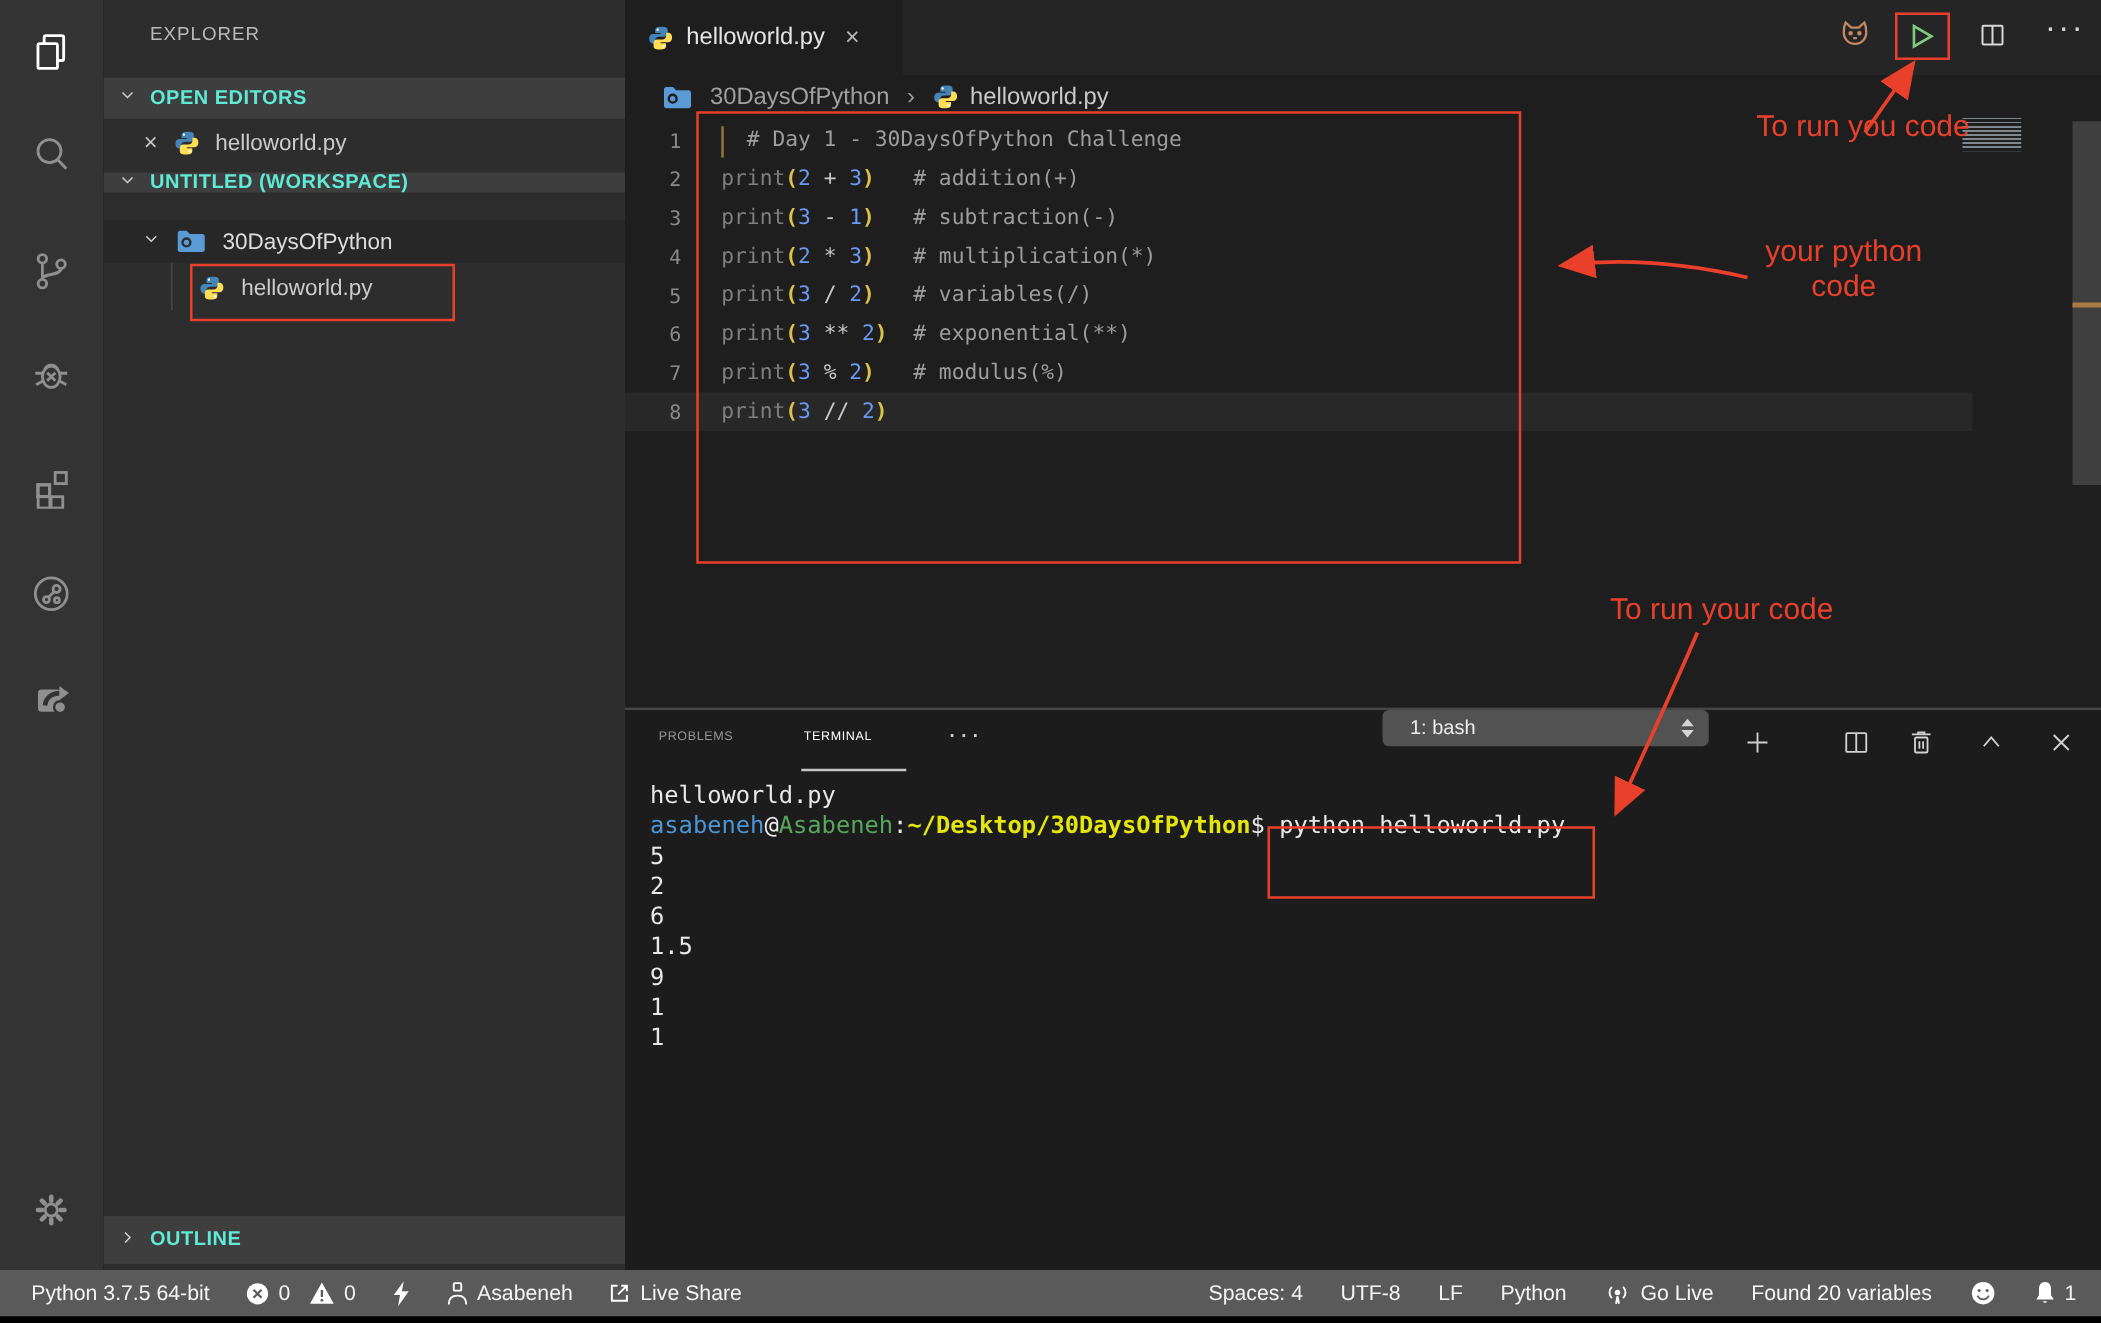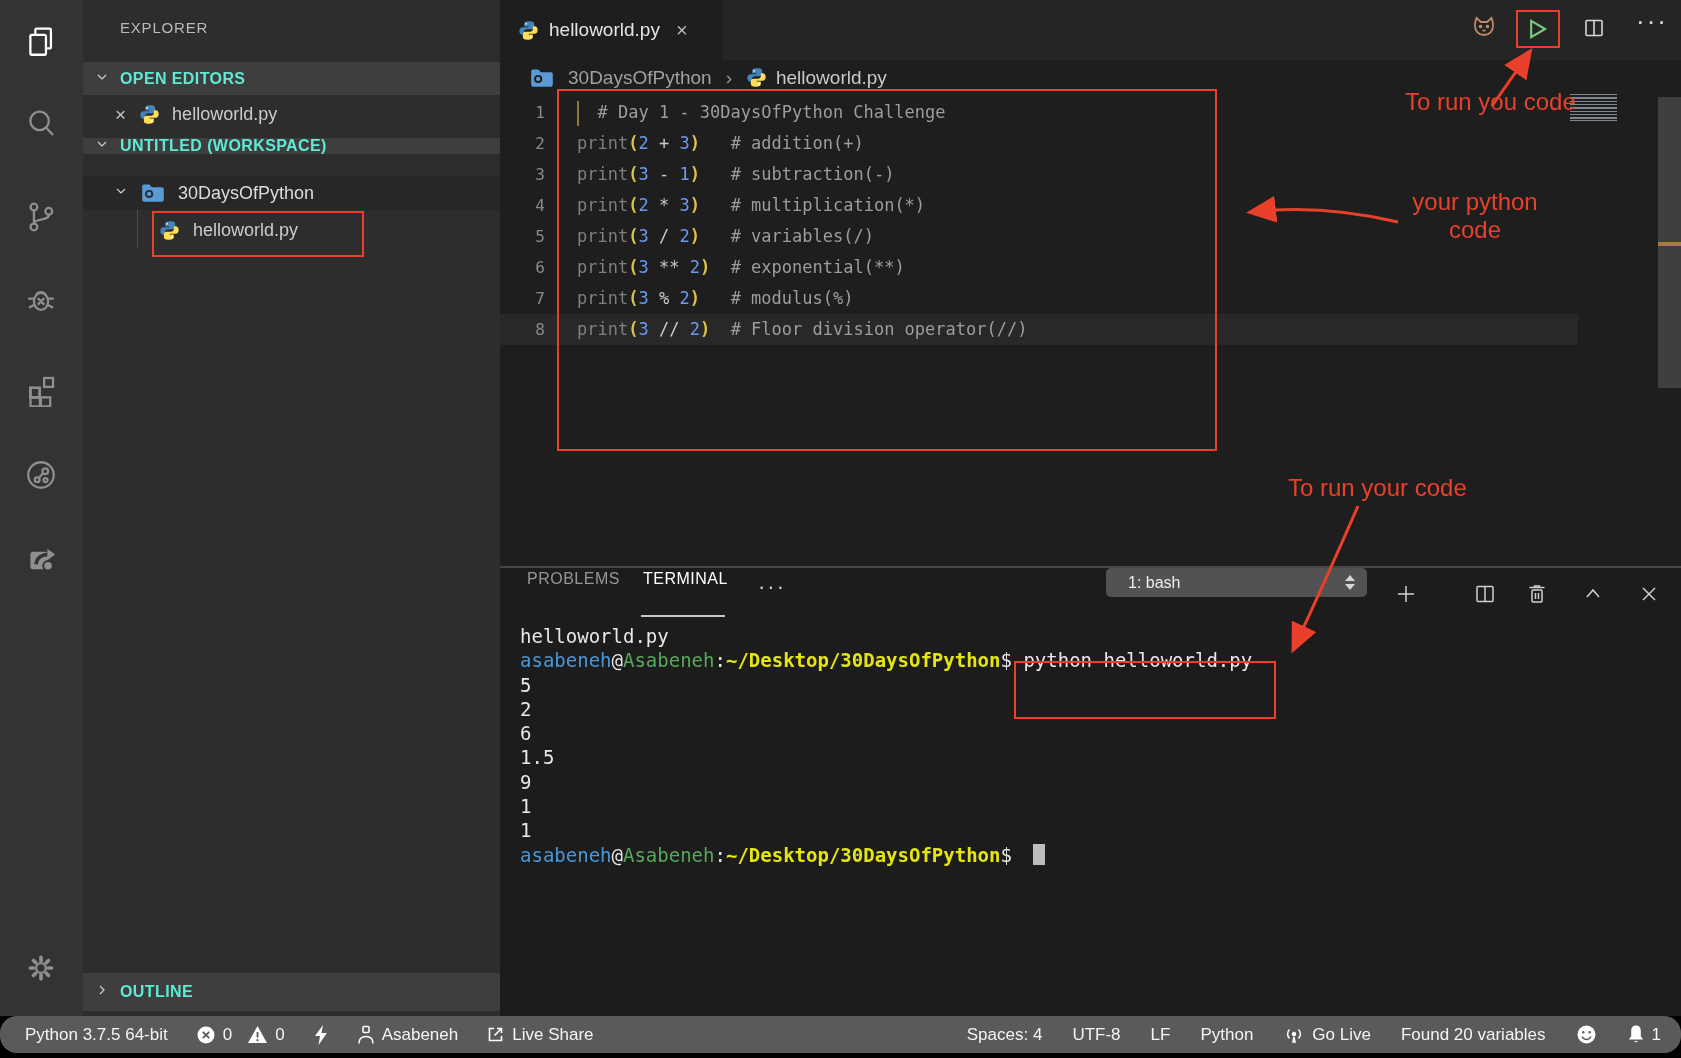--- a/index.html
+++ b/index.html
@@ -47,39 +47,39 @@
   #cursor-bar { left:577px; top:101px; width:2px; height:25px; background:#8a7a33; }
 
   #editor-actions span.dots { color:#d8d8d8; font-size:26px; letter-spacing:2px; }
   #minimap { left:1570px; top:94px; width:47px; height:27px;
      background:repeating-linear-gradient(to bottom,#97a2ad 0 1.4px,transparent 1.4px 3.3px); opacity:.8; }
   #scrollbar-strip { left:1658px; top:97px; width:23px; height:291px; background:#3f3f3f; }
   #overview-mark { left:1658px; top:242px; width:23px; height:4px; background:#a97a45; }
 
   
   #panel { left:500px; top:566px; width:1181px; height:450px; background:#1c1c1c; border-top:2px solid #464646; }
-  .panel-tab { position:absolute; top:2px; font-size:16px; letter-spacing:.5px; }
+  .panel-tab { position:absolute; top:16px; font-size:10px; letter-spacing:.5px; }
   #panel-underline { position:absolute; left:141px; top:47px; width:84px; height:2px; background:#c6c6c6; }
   #term-dropdown { position:absolute; left:606px; top:0; width:261px; height:29px; background:#525252; border-radius:5px; display:flex; align-items:center; color:#ececec; font-size:16px; }
   #term-dropdown .lbl { margin-left:22px; }
   .updown { margin-left:auto; margin-right:12px; display:flex; flex-direction:column; gap:3px; }
   .updown i { width:0; height:0; border-left:5px solid transparent; border-right:5px solid transparent; }
   .updown .up { border-bottom:6px solid #d5d5d5; }
   .updown .dn { border-top:6px solid #d5d5d5; }
   .panel-ico { position:absolute; top:14px; width:24px; height:24px; }
   .panel-ico svg { width:24px; height:24px; stroke:#d0d0d0; fill:none; stroke-width:1.5; }
 
   #terminal-lines { position:absolute; left:20px; top:56px; font-family:"DejaVu Sans Mono",monospace; font-size:19px; }
   .term-line { height:24.3px; line-height:24.3px; white-space:pre; }
   .tk-user{color:#4b96d6}.tk-host{color:#57a85c}.tk-path{color:#e5e510;font-weight:bold}
   .tk-sym{color:#e8e8e8}.tk-cmd{color:#e8e8e8}.tk-out{color:#e8e8e8}
   .term-cursor { display:inline-block; width:12px; height:21px; background:#bdbdbd; vertical-align:-3px; margin-left:10px; }
 
   
-  #status-bar { left:0; top:1016px; width:1681px; height:37px; background:#5a5a5a; color:#f4f4f4; font-size:17px;border-radius:17px; }
+  #status-bar { left:0; top:1016px; width:1681px; height:37px; background:#5a5a5a; color:#f4f4f4; font-size:17px; }
   #sb-left { position:absolute; left:25px; top:0; height:37px; display:flex; align-items:center; gap:28px; }
   #sb-right { position:absolute; right:20px; top:0; height:37px; display:flex; align-items:center; gap:30px; }
   .sb-item { display:flex; align-items:center; gap:7px; }
   .sb-item svg { display:block; }
 
   
   .red-box { position:absolute; border:2.5px solid #e8402a; pointer-events:none; }
   .red-text { position:absolute; color:#e8402a; font-size:24px; pointer-events:none; }
   #arrows { position:absolute; left:0; top:0; width:1681px; height:1058px; pointer-events:none; }
 </style>
@@ -276,21 +276,21 @@
   </div>
 
   <div id="code-lines" class="abs">
       <div class="code-line"><span class="gutter">1</span><span class="tk-plain">  </span><span class="tk-comment"># Day 1 - 30DaysOfPython Challenge</span></div>
       <div class="code-line"><span class="gutter">2</span><span class="tk-kw">print</span><span class="tk-paren">(</span><span class="tk-num">2</span><span class="tk-op"> + </span><span class="tk-num">3</span><span class="tk-paren">)</span><span class="tk-plain">   </span><span class="tk-comment"># addition(+)</span></div>
       <div class="code-line"><span class="gutter">3</span><span class="tk-kw">print</span><span class="tk-paren">(</span><span class="tk-num">3</span><span class="tk-op"> - </span><span class="tk-num">1</span><span class="tk-paren">)</span><span class="tk-plain">   </span><span class="tk-comment"># subtraction(-)</span></div>
       <div class="code-line"><span class="gutter">4</span><span class="tk-kw">print</span><span class="tk-paren">(</span><span class="tk-num">2</span><span class="tk-op"> * </span><span class="tk-num">3</span><span class="tk-paren">)</span><span class="tk-plain">   </span><span class="tk-comment"># multiplication(*)</span></div>
       <div class="code-line"><span class="gutter">5</span><span class="tk-kw">print</span><span class="tk-paren">(</span><span class="tk-num">3</span><span class="tk-op"> / </span><span class="tk-num">2</span><span class="tk-paren">)</span><span class="tk-plain">   </span><span class="tk-comment"># variables(/)</span></div>
       <div class="code-line"><span class="gutter">6</span><span class="tk-kw">print</span><span class="tk-paren">(</span><span class="tk-num">3</span><span class="tk-op"> ** </span><span class="tk-num">2</span><span class="tk-paren">)</span><span class="tk-plain">  </span><span class="tk-comment"># exponential(**)</span></div>
       <div class="code-line"><span class="gutter">7</span><span class="tk-kw">print</span><span class="tk-paren">(</span><span class="tk-num">3</span><span class="tk-op"> % </span><span class="tk-num">2</span><span class="tk-paren">)</span><span class="tk-plain">   </span><span class="tk-comment"># modulus(%)</span></div>
-      <div class="code-line current"><span class="gutter">8</span><span class="tk-kw">print</span><span class="tk-paren">(</span><span class="tk-num">3</span><span class="tk-op"> // </span><span class="tk-num">2</span><span class="tk-paren">)</span><span class="tk-plain">  </span><span class="tk-comment"># Floor division operator(//)</span></div>
+      <div class="code-line current"><span class="gutter">8</span><span class="tk-kw">print</span><span class="tk-paren">(</span><span class="tk-num">3</span><span class="tk-op"> // </span><span class="tk-num">2</span><span class="tk-paren">)</span><span class="tk-plain">  </span></div>
     </div>
   <div id="cursor-bar" class="abs"></div>
   <div id="minimap" class="abs"></div>
   <div id="scrollbar-strip" class="abs"></div>
   <div id="overview-mark" class="abs"></div>
 
   <div id="panel" class="abs">
     <div class="panel-tab" style="left:27px; color:#969696;">PROBLEMS</div>
     <div class="panel-tab" style="left:143px; color:#ffffff;">TERMINAL</div>
     <div id="panel-underline"></div>
@@ -335,21 +335,20 @@
     <div id="terminal-lines">
         <div class="term-line"><span class="tk-out">helloworld.py</span></div>
         <div class="term-line"><span class="tk-user">asabeneh</span><span class="tk-sym">@</span><span class="tk-host">Asabeneh</span><span class="tk-sym">:</span><span class="tk-path">~/Desktop/30DaysOfPython</span><span class="tk-sym">$ </span><span class="tk-cmd">python helloworld.py</span></div>
         <div class="term-line"><span class="tk-out">5</span></div>
         <div class="term-line"><span class="tk-out">2</span></div>
         <div class="term-line"><span class="tk-out">6</span></div>
         <div class="term-line"><span class="tk-out">1.5</span></div>
         <div class="term-line"><span class="tk-out">9</span></div>
         <div class="term-line"><span class="tk-out">1</span></div>
         <div class="term-line"><span class="tk-out">1</span></div>
-        <div class="term-line"><span class="tk-user">asabeneh</span><span class="tk-sym">@</span><span class="tk-host">Asabeneh</span><span class="tk-sym">:</span><span class="tk-path">~/Desktop/30DaysOfPython</span><span class="tk-sym">$ </span><span class="term-cursor"></span></div>
       </div>
   </div>
 
   <div id="status-bar" class="abs">
     <div id="sb-left">
       <span class="sb-item">Python 3.7.5 64-bit</span>
       <span class="sb-item">
         <svg width="20" height="20" viewBox="0 0 20 20">
             <circle cx="10" cy="10" r="8.5" fill="#fff"></circle>
             <path d="M6.8 6.8l6.4 6.4M13.2 6.8l-6.4 6.4" stroke="#5a5a5a" stroke-width="1.8"></path>

